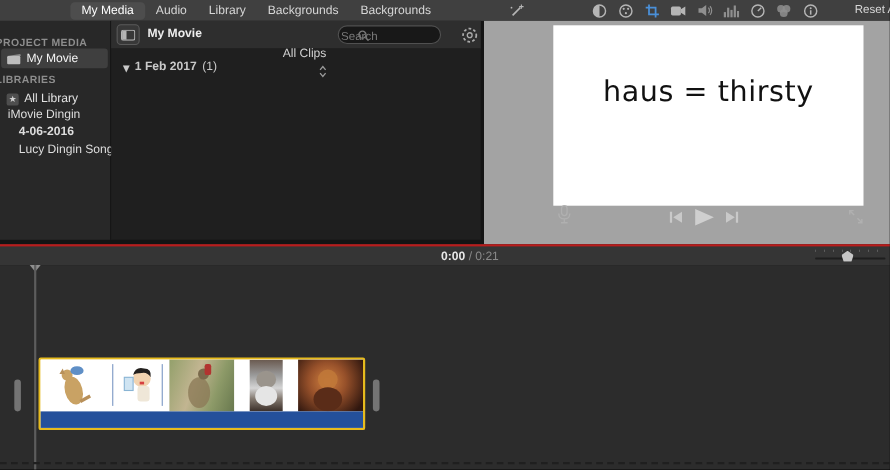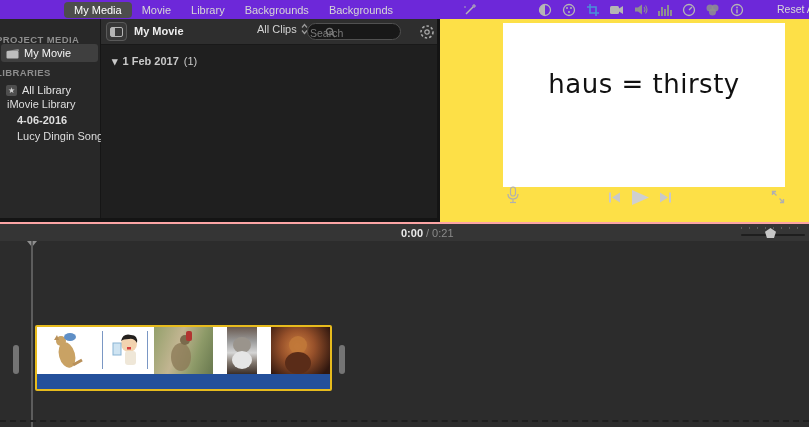--- a/index.html
+++ b/index.html
@@ -1,21 +1,21 @@
 <!DOCTYPE html>
 <html><head>
 <meta charset="utf-8">
 <style>
   html,body{margin:0;padding:0;background:#000;}
   .stage{position:relative;width:809px;height:427px;background:#141414;overflow:hidden;
          font-family:"Liberation Sans",sans-serif;-webkit-font-smoothing:antialiased;}
   .abs{position:absolute;}
 
   
-  .tabbar{left:0;top:0;width:809px;height:19px;background:#6d28d9;}
+  .tabbar{left:0;top:0;width:809px;height:19px;background:#404040;}
   .tabs{left:64px;top:1px;height:17px;display:flex;align-items:center;}
   .tab{padding:2px 10px;font-size:11px;color:#d6d6d6;border-radius:4px;white-space:nowrap;cursor:default;}
   .tab.selected{background:#4d4d4d;color:#ffffff;}
 
   
   .pvicons{left:537px;top:2px;display:flex;gap:9px;align-items:center;}
   .pvicons .ico{width:15px;height:15px;display:flex;align-items:center;justify-content:center;}
   .wand{left:462px;top:2px;width:15px;height:15px;}
   .reset{left:777px;top:3px;font-size:10.5px;color:#d8d8d8;white-space:nowrap;}
 
@@ -28,51 +28,51 @@
   .sb-plain{position:absolute;font-size:11px;color:#dedede;white-space:nowrap;}
   .star-ico{width:11px;height:11px;background:#4e4e4e;border-radius:2px;color:#cfcfcf;font-size:8px;
             line-height:11px;text-align:center;display:inline-block;}
 
   
   .browser{left:101px;top:19px;width:336px;height:199px;background:#1f1f1f;}
   .br-header{position:absolute;left:0;top:0;width:336px;height:26px;background:#2e2e2e;border-bottom:1px solid #191919;box-sizing:border-box;}
   .tg-btn{position:absolute;left:5px;top:3px;width:21px;height:19px;background:#383838;border:1px solid #5a5a5a;
           border-radius:4px;box-sizing:border-box;display:flex;align-items:center;justify-content:center;}
   .br-title{position:absolute;left:33px;top:6px;font-size:11px;font-weight:bold;color:#ededed;}
-  .filter{position:absolute;left:156px;top:4px;font-size:11px;color:#d2d2d2;display:flex;align-items:flex-end;gap:4px;}
+  .filter{position:absolute;left:156px;top:24px;font-size:11px;color:#d2d2d2;display:flex;align-items:flex-end;gap:4px;flex-direction:column;}
   .searchbox{position:absolute;left:206px;top:4px;width:94px;height:17px;background:#181818;border:1px solid #505050;
              border-radius:9px;box-sizing:border-box;}
   .searchbox input{position:absolute;left:0;top:0;width:100%;height:100%;background:transparent;border:none;outline:none;
              color:#bbbbbb;font-size:10.5px;text-align:left;font-family:"Liberation Sans",sans-serif;}
   .searchbox input::placeholder{color:#7a7a7a;}
   .mag{position:absolute;left:17px;top:3px;}
   .gear{position:absolute;left:318px;top:5px;width:16px;height:16px;}
 
   .group-hdr{position:absolute;left:11px;top:36px;font-size:11px;font-weight:bold;color:#c9c9c9;display:flex;gap:5px;}
   .clipcard{position:absolute;left:10px;top:54px;width:80px;height:85px;background:#eaeaea;border-radius:2px;}
   .clip-img{position:absolute;left:15px;top:3px;width:48px;height:52px;background:linear-gradient(160deg,#a8cbe4 0%,#6b9dc6 55%,#4f86b4 100%);}
   .dur-badge{position:absolute;left:1px;top:17px;background:rgba(228,228,228,.95);border-radius:3px;padding:1px 4px;
              font-size:9.5px;color:#3a3a3a;}
   .plus-btn{position:absolute;left:58px;top:38px;width:14px;height:14px;background:#cacaca;border-radius:2px;
             color:#5a5a5a;font-size:12px;line-height:13px;text-align:center;}
   .wave{position:absolute;left:2px;top:57px;width:76px;height:26px;background:#2b3847;}
   .wave .orange{position:absolute;left:0;bottom:0;width:100%;height:4px;background:linear-gradient(#f2a33c,#d9730f);}
   .skimmer{position:absolute;left:49px;top:-1px;width:1px;height:87px;background:#9a9a9a;}
 
   
-  .preview{left:440px;top:19px;width:369px;height:203px;background:#fde047;}
+  .preview{left:440px;top:19px;width:369px;height:203px;background:#a3a3a3;}
   .canvas{position:absolute;left:63px;top:4px;width:282px;height:164px;background:#ffffff;}
   .canvas-text{position:absolute;left:0;top:46px;width:100%;text-align:center;color:#111111;
                font-family:"DejaVu Sans",sans-serif;font-size:26px;letter-spacing:.5px;}
   .transport{position:absolute;left:168px;top:170px;display:flex;align-items:center;gap:9px;}
   .mic{position:absolute;left:66px;top:167px;}
   .expand{position:absolute;left:330px;top:170px;}
 
   
-  .tl-toolbar{left:0;top:222px;width:809px;height:19px;background:#353535;border-top:2px solid #fca5a5;box-sizing:border-box;}
+  .tl-toolbar{left:0;top:222px;width:809px;height:19px;background:#353535;border-top:2px solid #b91c1c;box-sizing:border-box;}
   .counter{position:absolute;left:401px;top:3px;font-size:11px;}
   .counter .cur{color:#e9e9e9;font-weight:bold;}
   .counter .sep{color:#8a8a8a;padding:0 3px;}
   .counter .tot{color:#8a8a8a;}
   .zticks{position:absolute;left:741px;top:3px;width:64px;height:2px;
           background:repeating-linear-gradient(90deg,#5d5d5d 0 1px,transparent 1px 8px);}
   .ztrack{position:absolute;left:741px;top:10px;width:64px;height:2px;background:#1e1e1e;border-radius:1px;}
   .zthumb{position:absolute;left:765px;top:4px;width:11px;height:10px;background:#c6c6c6;
           clip-path:polygon(50% 0,100% 38%,82% 100%,18% 100%,0 38%);}
 
@@ -98,21 +98,21 @@
   svg{display:block;}
 </style>
 </head>
 <body>
 
 <div class="stage">
 
   <div class="abs tabbar">
     <div class="abs tabs">
       <div class="tab selected">My Media</div>
-      <div class="tab">Movie</div>
+      <div class="tab">Audio</div>
       <div class="tab">Library</div>
       <div class="tab">Backgrounds</div>
       <div class="tab">Backgrounds</div>
     </div>
 
     <div class="abs wand">
       <svg width="15" height="15">
           <g stroke="#b5b5b5" stroke-width="1.5" fill="none">
         <line x1="4" y1="12" x2="11" y2="5"></line>
             <line x1="12" y1="2" x2="12" y2="6" stroke-width="1"></line>
@@ -203,21 +203,21 @@
         <polygon points="0.5,3 12.5,1 13,3" fill="#8f8f8f"></polygon>
           </svg>
         </span>
       <span>My Movie</span>
     </div>
     <div class="sb-heading" style="top:48px;">LIBRARIES</div>
     <div class="sb-row" style="top:62px;">
       <span class="star-ico">★</span>
       <span>All Library</span>
     </div>
-    <div class="sb-plain" style="left:7px;top:79px;">iMovie Library</div>
+    <div class="sb-plain" style="left:7px;top:79px;">iMovie Dingin</div>
     <div class="sb-plain" style="left:17px;top:95px;font-weight:bold;">4-06-2016</div>
     <div class="sb-plain" style="left:17px;top:111px;">Lucy Dingin Song</div>
   </div>
 
   <div class="abs browser">
     <div class="br-header">
       <div class="tg-btn">
         <svg width="13" height="10">
             <rect x="0.5" y="0.5" width="12" height="9" rx="1.5" fill="none" stroke="#b5b5b5"></rect>
         <rect x="1" y="1" width="4" height="8" fill="#b5b5b5"></rect>

